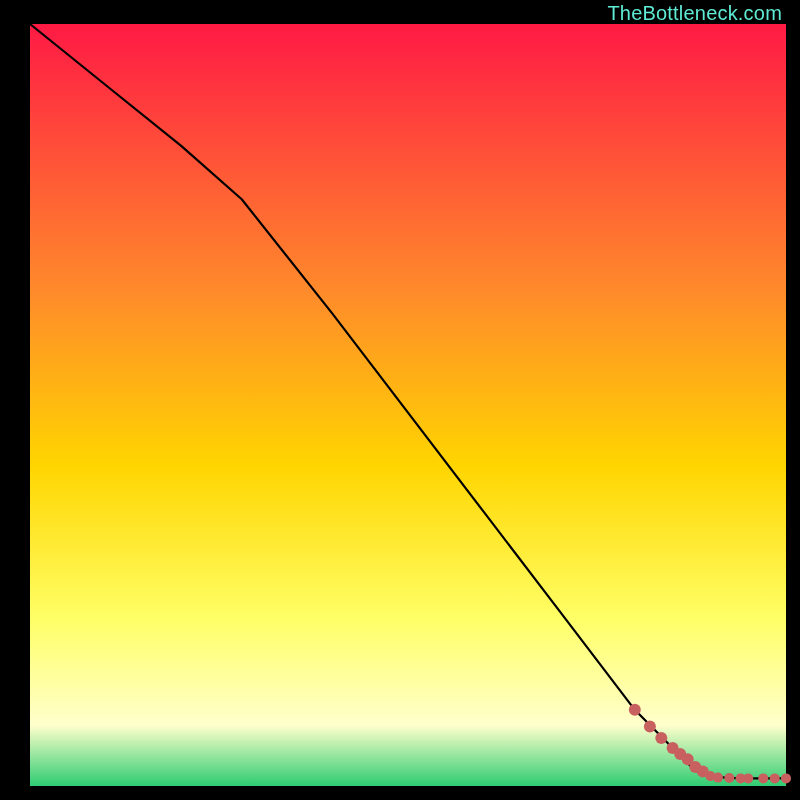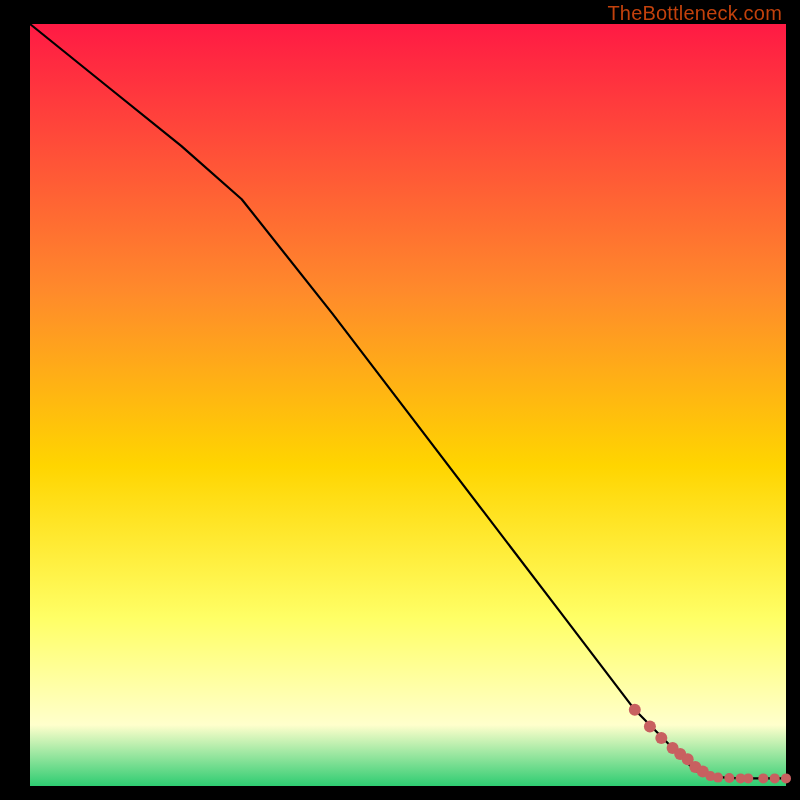--- a/index.html
+++ b/index.html
@@ -14,21 +14,21 @@
   .frame {
     position: relative;
     width: 800px;
     height: 800px;
     background: #000;
   }
   .attribution {
     position: absolute;
     top: 2px;
     right: 18px;
-    color: #c2410c;
+    color: #5eead4;
     font-size: 20px;
     font-weight: 500;
     letter-spacing: 0.2px;
     z-index: 5;
   }
   svg {
     position: absolute;
     top: 0;
     left: 0;
   }

